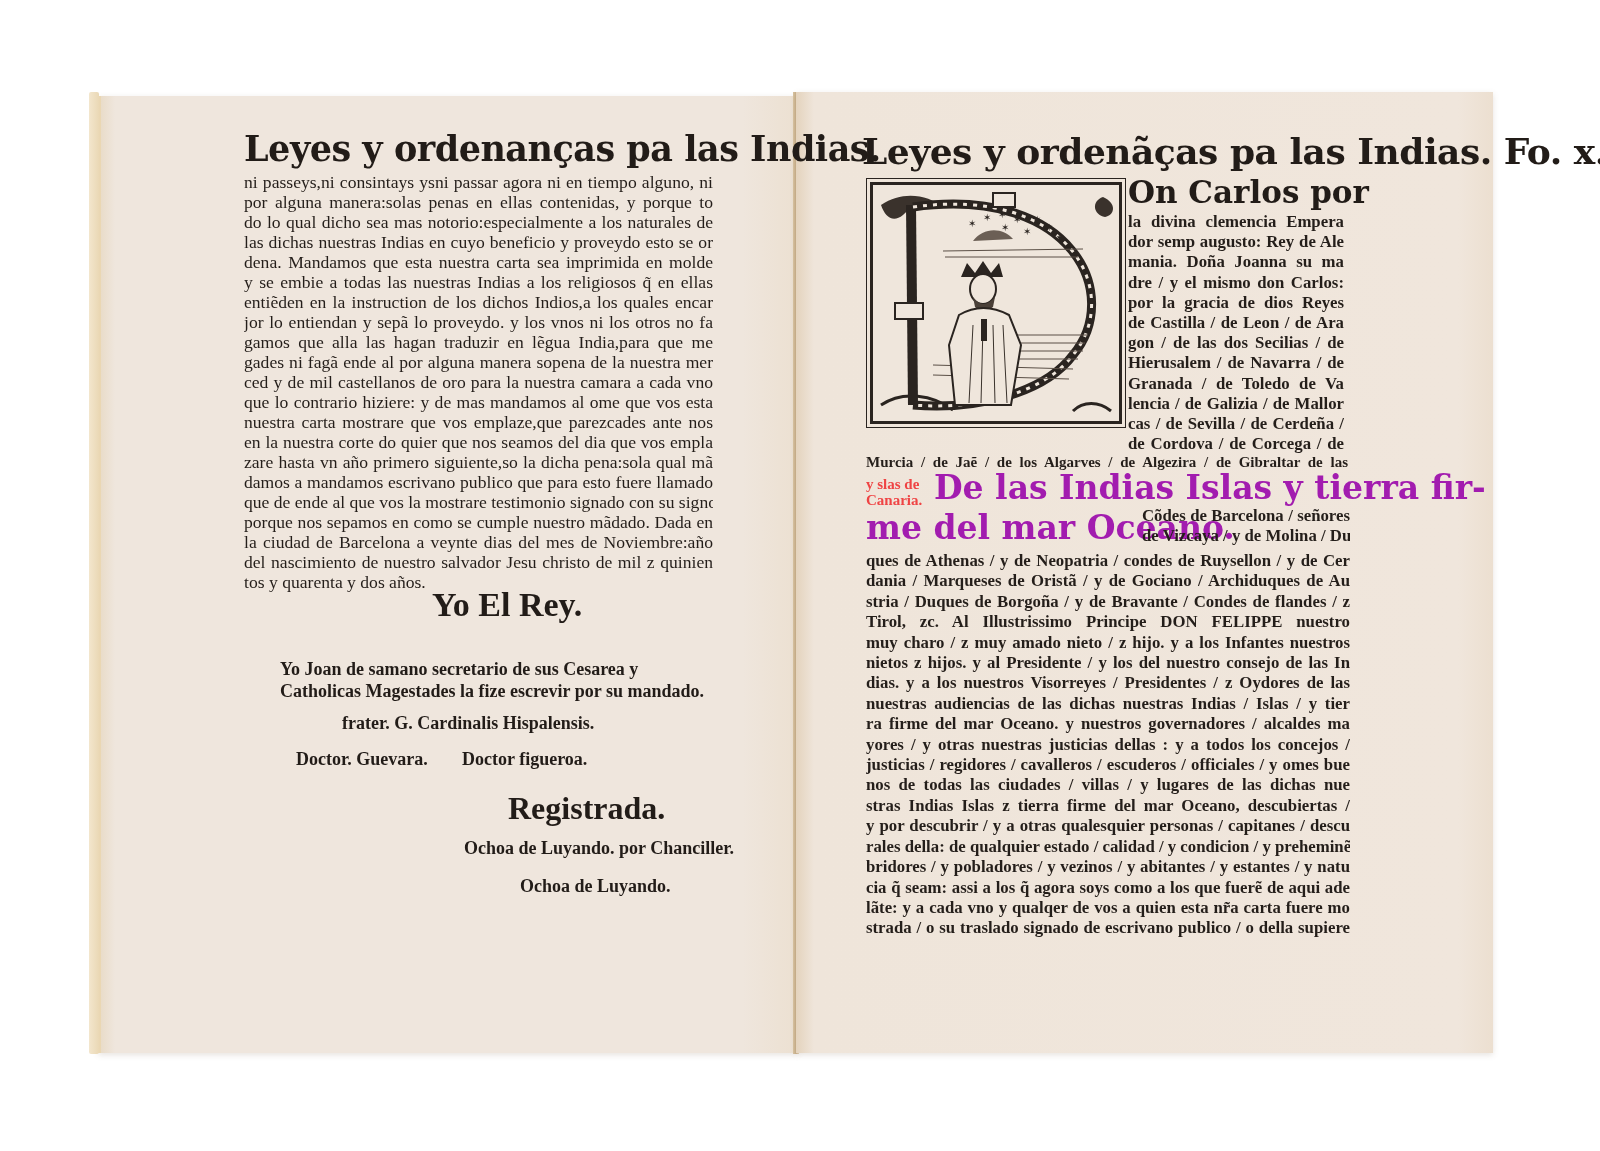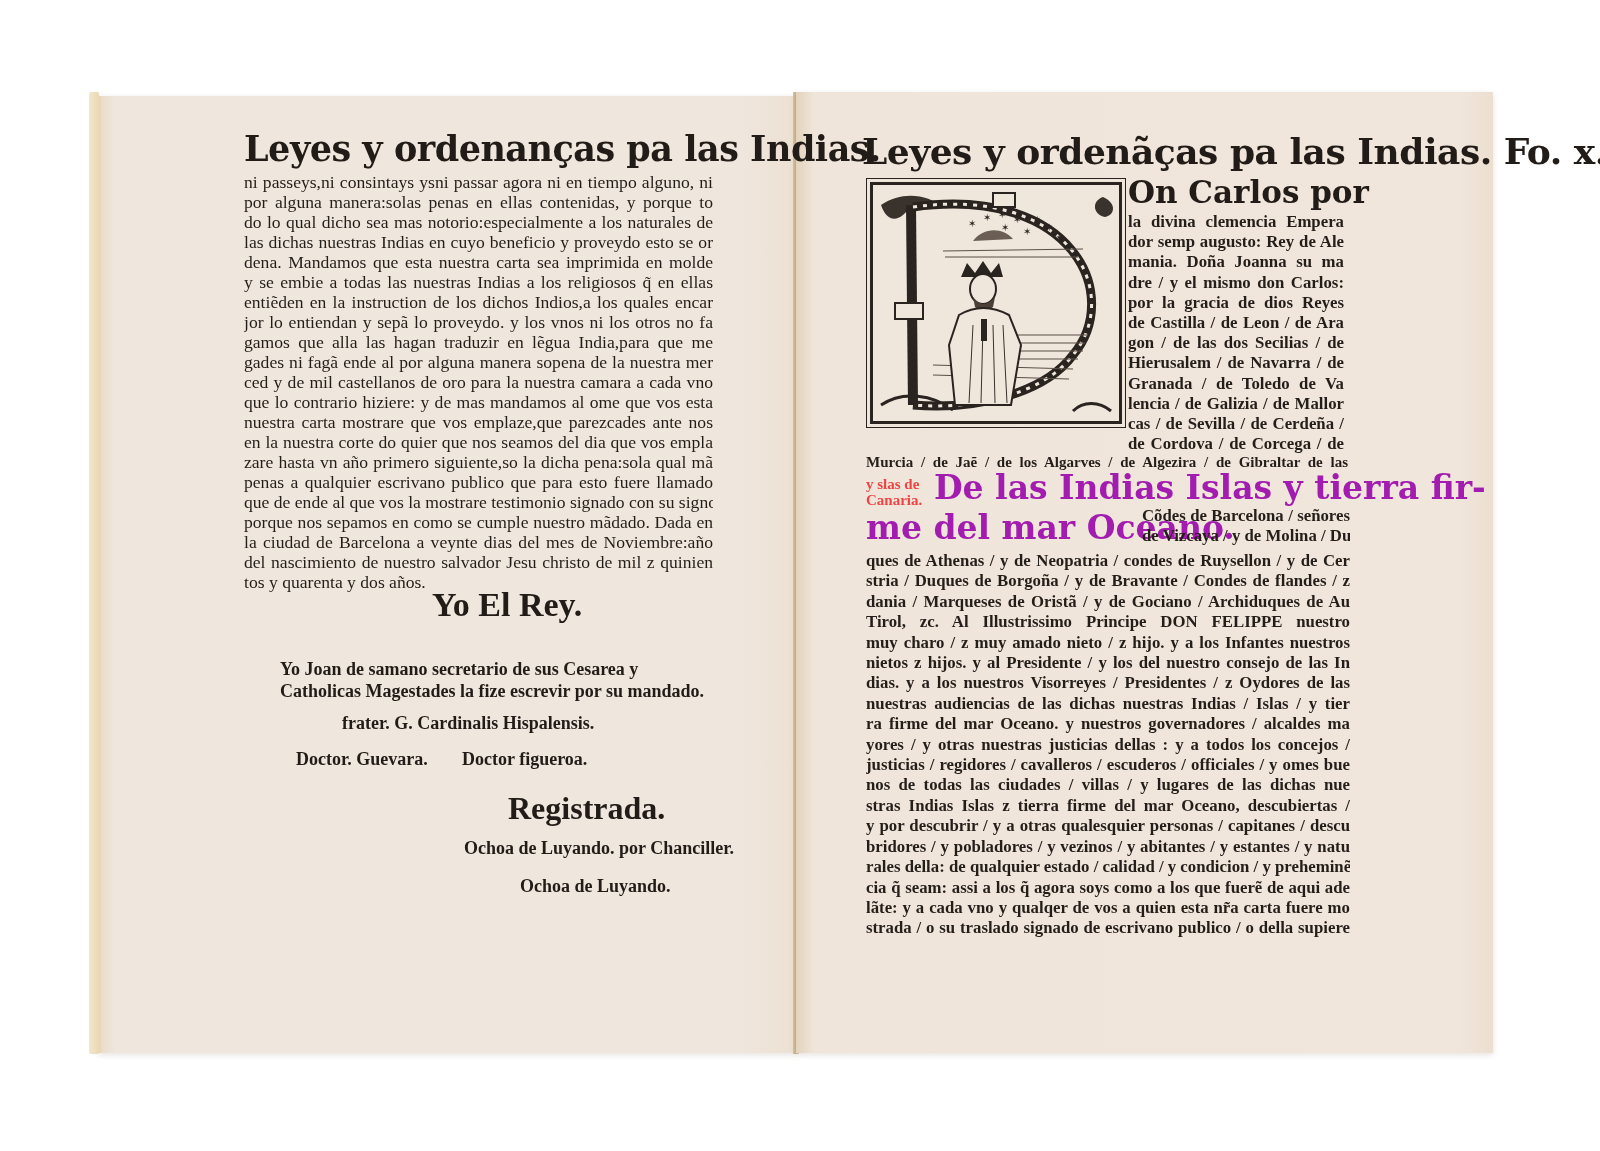--- a/index.html
+++ b/index.html
@@ -133,21 +133,21 @@
     <div class="line">y se embie a todas las nuestras Indias a los religiosos q̃ en ellas</div>
     <div class="line">entiẽden en la instruction de los dichos Indios,a los quales encar</div>
     <div class="line">jor lo entiendan y sepã lo proveydo. y los vnos ni los otros no fa</div>
     <div class="line">gamos que alla las hagan traduzir en lẽgua India,para que me</div>
     <div class="line">gades ni fagã ende al por alguna manera sopena de la nuestra mer</div>
     <div class="line">ced y de mil castellanos de oro para la nuestra camara a cada vno</div>
     <div class="line">que lo contrario hiziere: y de mas mandamos al ome que vos esta</div>
     <div class="line">nuestra carta mostrare que vos emplaze,que parezcades ante nos</div>
     <div class="line">en la nuestra corte do quier que nos seamos del dia que vos empla</div>
     <div class="line">zare hasta vn año primero siguiente,so la dicha pena:sola qual mã</div>
-    <div class="line">penas a qualquier escrivano publico que para esto fuere llamado</div>
+    <div class="line">damos a mandamos escrivano publico que para esto fuere llamado</div>
     <div class="line">que de ende al que vos la mostrare testimonio signado con su signo</div>
     <div class="line">porque nos sepamos en como se cumple nuestro mãdado. Dada en</div>
     <div class="line">la ciudad de Barcelona a veynte dias del mes de Noviembre:año</div>
     <div class="line">del nascimiento de nuestro salvador Jesu christo de mil z quinien</div>
     <div class="line" style="text-align:left; text-align-last:left;">tos y quarenta y dos años.</div>
   </div>
 
   <div class="sig yo-el-rey" style="left:432px; top:586px;">Yo El Rey.</div>
   <div class="sig secretary" style="left:280px; top:658px; width:440px;">Yo Joan de samano secretario de sus Cesarea y Catholicas Magestades la fize escrevir por su mandado.</div>
   <div class="sig frater" style="left:342px; top:713px;">frater. G. Cardinalis Hispalensis.</div>
@@ -240,33 +240,33 @@
   <div class="big-line" style="left:934px; top:468px; font-size:33px;">De las Indias Islas y tierra fir-</div>
   <div class="big-line" style="left:866px; top:508px; font-size:33px;">me del mar Oceano.</div>
 
   <div class="beside-big" style="left:1142px; top:506px; width:208px;">
     <div class="line" style="width:208px;">Cõdes de Barcelona / señores</div>
     <div class="line" style="width:208px;">de Vizcaya / y de Molina / Du</div>
   </div>
 
   <div class="text-block right-body" style="left:866px; top:551px; width:484px;">
     <div class="line" style="width:484px;">ques de Athenas / y de Neopatria / condes de Ruysellon / y de Cer</div>
+    <div class="line" style="width:484px;">dania / Marqueses de Oristã / y de Gociano / Archiduques de Au</div>
     <div class="line" style="width:484px;">stria / Duques de Borgoña / y de Bravante / Condes de flandes / z</div>
-    <div class="line" style="width:484px;">dania / Marqueses de Oristã / y de Gociano / Archiduques de Au</div>
     <div class="line" style="width:484px;">Tirol, zc. Al Illustrissimo Principe DON FELIPPE nuestro</div>
     <div class="line" style="width:484px;">muy charo / z muy amado nieto / z hijo. y a los Infantes nuestros</div>
     <div class="line" style="width:484px;">nietos z hijos. y al Presidente / y los del nuestro consejo de las In</div>
     <div class="line" style="width:484px;">dias. y a los nuestros Visorreyes / Presidentes / z Oydores de las</div>
     <div class="line" style="width:484px;">nuestras audiencias de las dichas nuestras Indias / Islas / y tier</div>
     <div class="line" style="width:484px;">ra firme del mar Oceano. y nuestros governadores / alcaldes ma</div>
     <div class="line" style="width:484px;">yores / y otras nuestras justicias dellas : y a todos los concejos /</div>
     <div class="line" style="width:484px;">justicias / regidores / cavalleros / escuderos / officiales / y omes bue</div>
     <div class="line" style="width:484px;">nos de todas las ciudades / villas / y lugares de las dichas nue</div>
     <div class="line" style="width:484px;">stras Indias Islas z tierra firme del mar Oceano, descubiertas /</div>
     <div class="line" style="width:484px;">y por descubrir / y a otras qualesquier personas / capitanes / descu</div>
+    <div class="line" style="width:484px;">rales della: de qualquier estado / calidad / y condicion / y preheminẽ</div>
     <div class="line" style="width:484px;">bridores / y pobladores / y vezinos / y abitantes / y estantes / y natu</div>
-    <div class="line" style="width:484px;">rales della: de qualquier estado / calidad / y condicion / y preheminẽ</div>
     <div class="line" style="width:484px;">cia q̃ seam: assi a los q̃ agora soys como a los que fuerẽ de aqui ade</div>
     <div class="line" style="width:484px;">lãte: y a cada vno y qualqer de vos a quien esta nr̃a carta fuere mo</div>
     <div class="line" style="width:484px;">strada / o su traslado signado de escrivano publico / o della supiere</div>
   </div>
 
 </div>
 
 </body></html>

